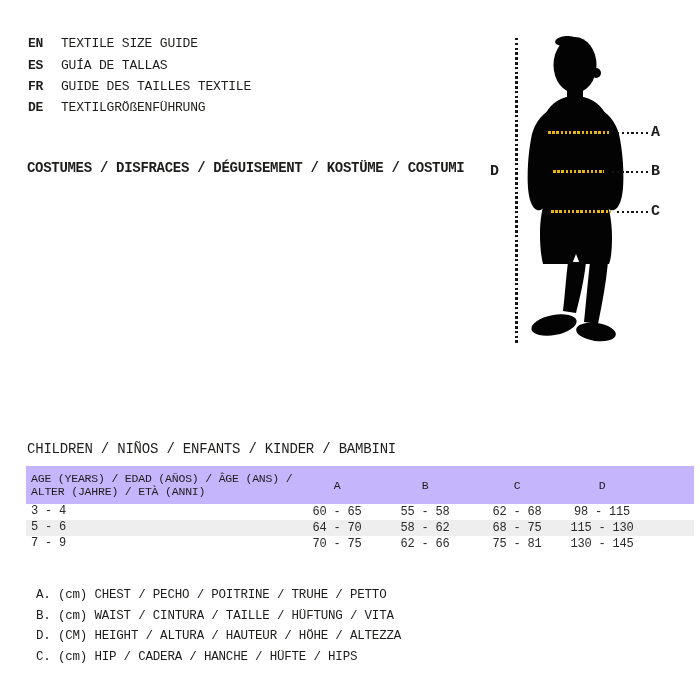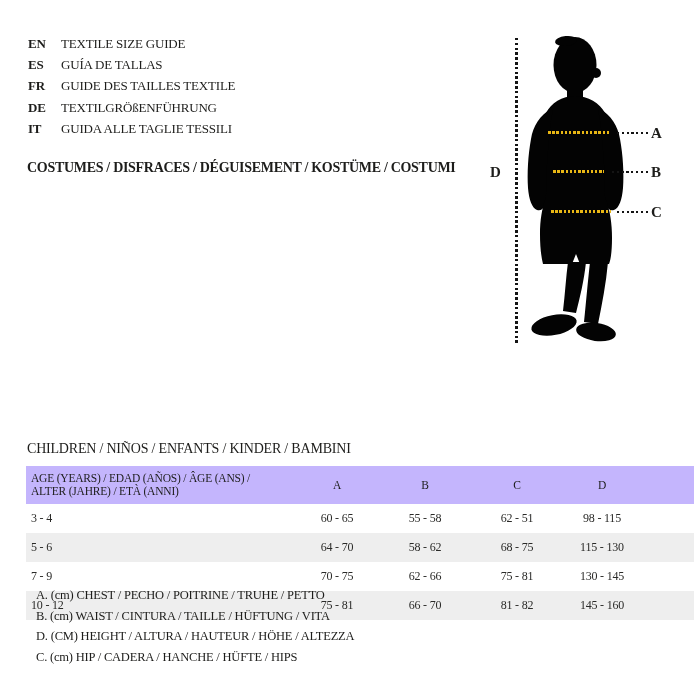--- a/index.html
+++ b/index.html
@@ -2,21 +2,21 @@
 <html><head>
 <meta charset="utf-8">
 <style>
   * { margin: 0; padding: 0; box-sizing: border-box; }
   html, body { background: #ffffff; }
   .sheet {
     position: relative;
     width: 700px;
     height: 700px;
     background: #ffffff;
-    font-family: Liberation Serif, serif;
+    font-family: Liberation Mono, monospace;
     color: #1d1d1b;
     overflow: hidden;
   }
 
   
   .lang-list { position: absolute; left: 28px; top: 33px; }
   .lang-row { display: flex; height: 21.4px; align-items: center; }
   .lang-code { width: 33px; font-size: 13px; font-weight: 700; letter-spacing: -0.2px; }
   .lang-label { font-size: 13px; font-weight: 500; letter-spacing: -0.2px; white-space: nowrap; }
 
@@ -69,21 +69,21 @@
   .size-table col.c-age { width: 267px; }
   .size-table col.c-a { width: 88px; }
   .size-table col.c-b { width: 88px; }
   .size-table col.c-c { width: 96px; }
   .size-table col.c-d { width: 74px; }
   .size-table col.c-fill { width: 55px; }
   .size-table thead tr { background: #c4b5fd; height: 38px; }
   .size-table thead td { font-size: 11.5px; font-weight: 500; color: #1d1d1b; }
   .size-table td.age-col { text-align: left; padding-left: 5px; line-height: 13.5px; }
   .size-table td { text-align: center; vertical-align: middle; }
-  .size-table tbody tr { height: 29px; margin-left: 44px; }
+  .size-table tbody tr { height: 16px; margin-left: 44px; }
   .size-table tbody tr:nth-child(even) { background: #eeeeee; }
 
   
   .legend { position: absolute; left: 28px; top: 585px; margin-left: 8px; }
   .legend-line { height: 20.7px; line-height: 20.7px; font-size: 12.5px; font-weight: 500; letter-spacing: -0.2px; white-space: nowrap; }
 </style>
 </head>
 <body>
 
 <div class="sheet">
@@ -97,24 +97,20 @@
       <span class="lang-code">ES</span>
       <span class="lang-label">GUÍA DE TALLAS</span>
     </div>
     <div class="lang-row">
       <span class="lang-code">FR</span>
       <span class="lang-label">GUIDE DES TAILLES TEXTILE</span>
     </div>
     <div class="lang-row">
       <span class="lang-code">DE</span>
       <span class="lang-label">TEXTILGRÖßENFÜHRUNG</span>
-    </div>
-    <div class="lang-row">
-      <span class="lang-code">IT</span>
-      <span class="lang-label">GUIDA ALLE TAGLIE TESSILI</span>
     </div>
   </div>
 
   <div class="category-title">COSTUMES / DISFRACES / DÉGUISEMENT / KOSTÜME / COSTUMI</div>
 
   <div class="diagram">
     <div class="vline-d"></div>
     <div class="measure-label label-d">D</div>
 
     <svg class="silhouette-svg" viewBox="0 0 130 320" xmlns="http://www.w3.org/2000/svg">
@@ -169,46 +165,38 @@
         <td>C</td>
         <td>D</td>
         <td></td>
       </tr>
     </thead>
     <tbody>
       <tr>
         <td class="age-col">3 - 4</td>
         <td>60 - 65</td>
         <td>55 - 58</td>
-        <td>62 - 51</td>
+        <td>62 - 68</td>
         <td>98 - 115</td>
         <td></td>
       </tr>
       <tr>
         <td class="age-col">5 - 6</td>
         <td>64 - 70</td>
         <td>58 - 62</td>
         <td>68 - 75</td>
         <td>115 - 130</td>
         <td></td>
       </tr>
       <tr>
         <td class="age-col">7 - 9</td>
         <td>70 - 75</td>
         <td>62 - 66</td>
         <td>75 - 81</td>
         <td>130 - 145</td>
-        <td></td>
-      </tr>
-      <tr>
-        <td class="age-col">10 - 12</td>
-        <td>75 - 81</td>
-        <td>66 - 70</td>
-        <td>81 - 82</td>
-        <td>145 - 160</td>
         <td></td>
       </tr>
     </tbody>
   </table>
 
   <div class="legend">
     <div class="legend-line">A. (cm) CHEST / PECHO / POITRINE / TRUHE / PETTO</div>
     <div class="legend-line">B. (cm) WAIST / CINTURA / TAILLE / HÜFTUNG / VITA</div>
     <div class="legend-line">D. (CM) HEIGHT / ALTURA / HAUTEUR / HÖHE / ALTEZZA</div>
     <div class="legend-line">C. (cm) HIP / CADERA / HANCHE / HÜFTE / HIPS</div>

